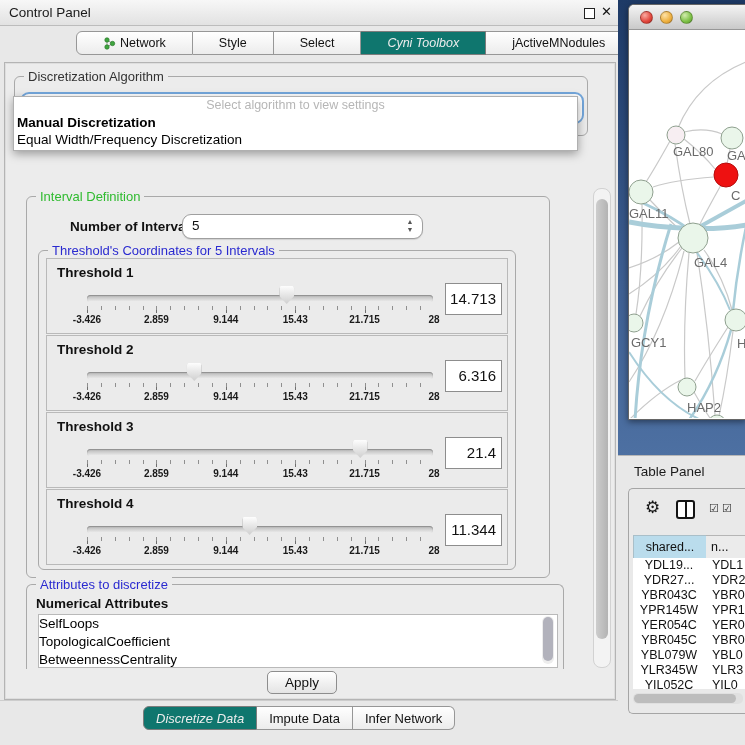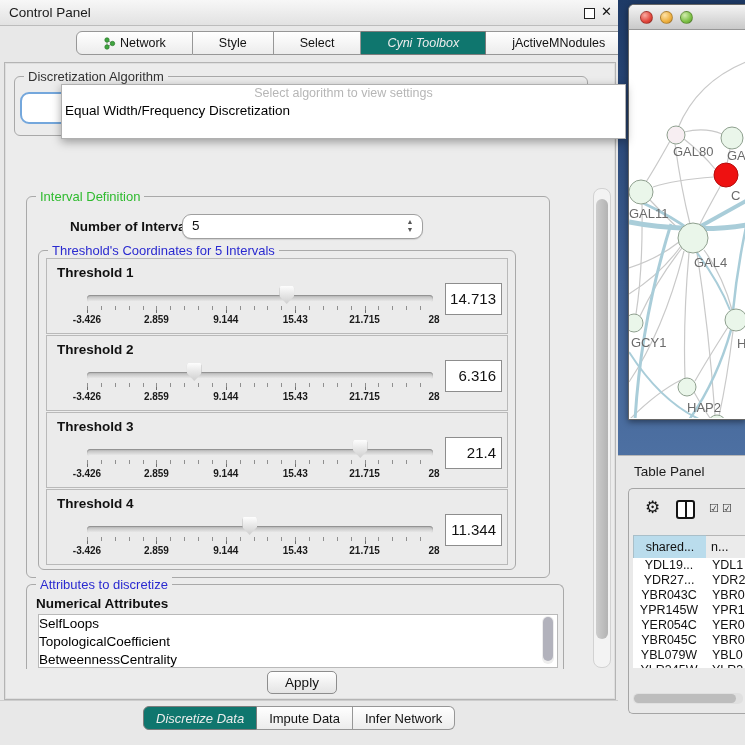--- a/index.html
+++ b/index.html
@@ -83,21 +83,21 @@
   .tp-bar-text{left:16px;top:8px;font-size:13.5px;color:#1a1a1a;}
   .table-window{left:628px;top:488px;width:117px;height:224px;background:#e9e9e9;border:1px solid #a5a5a5;
                 border-right:none;border-radius:5px 0 0 5px;}
   .gear{position:absolute;left:16px;top:8px;font-size:17px;color:#161616;}
   .colicon{position:absolute;left:47px;top:11px;width:15px;height:15px;border:2px solid #141414;border-radius:3px;background:#fff;}
   .colicon:after{content:"";position:absolute;left:50%;top:0;bottom:0;width:2px;background:#141414;transform:translateX(-50%);}
   .cb{position:absolute;top:13px;font-size:11px;color:#2a2a2a;}
   .th-cell{position:absolute;top:46px;height:22px;font-size:12.5px;line-height:22px;border:1px solid #a9bfc9;}
   .th1{left:4px;width:72px;background:#badcec;text-align:center;}
   .th2{left:77px;width:40px;background:#ebebeb;border-left:none;padding-left:5px;border-color:#b5b5b5;}
-  .rows{position:absolute;left:4px;top:69px;width:113px;height:110px;background:#fff;overflow:hidden;}
+  .rows{position:absolute;left:4px;top:69px;width:113px;height:131px;background:#fff;overflow:hidden;}
   .trow{height:15px;line-height:15px;font-size:12.5px;white-space:nowrap;}
   .trow .c1{display:inline-block;width:72px;text-align:center;}
   .trow .c2{display:inline-block;padding-left:7px;}
   .hscroll{position:absolute;left:4px;top:204px;width:110px;height:11px;background:#e0e0e0;border-radius:5px;}
   .hthumb{position:absolute;left:1px;top:1px;width:102px;height:9px;background:#bdbdbd;border-radius:5px;}
 </style>
 </head>
 <body>
 
 <div id="app">
@@ -134,22 +134,23 @@
       </div>
   </div>
 
   <div class="abs main-panel"></div>
 
   <div class="abs groupbox" style="left:14px;top:76px;width:572px;height:58px;">
     <div class="gb-label lbl-plain">Discretization Algorithm</div>
   </div>
   <div class="abs combo-focus" style="left:20px;top:92px;width:560px;height:28px;"></div>
 
-  <div class="abs popup" style="left:13px;top:84px;width:563px;height:53px;z-index:6;margin-left:48px;">
+  <div class="abs popup" style="left:13px;top:96px;width:563px;height:53px;z-index:6;">
     <div class="popup-placeholder">Select algorithm to view settings</div>
+    <div class="popup-option bold">Manual Discretization</div>
     <div class="popup-option">Equal Width/Frequency Discretization</div>
   </div>
 
 
   <div class="abs vscroll" style="left:593px;top:188px;width:16px;height:478px;">
     <div class="vthumb" style="top:10px;height:440px;"></div>
   </div>
 
   <div class="abs groupbox" style="left:26px;top:196px;width:522px;height:380px;">
     <div class="gb-label lbl-green">Interval Definition</div>

